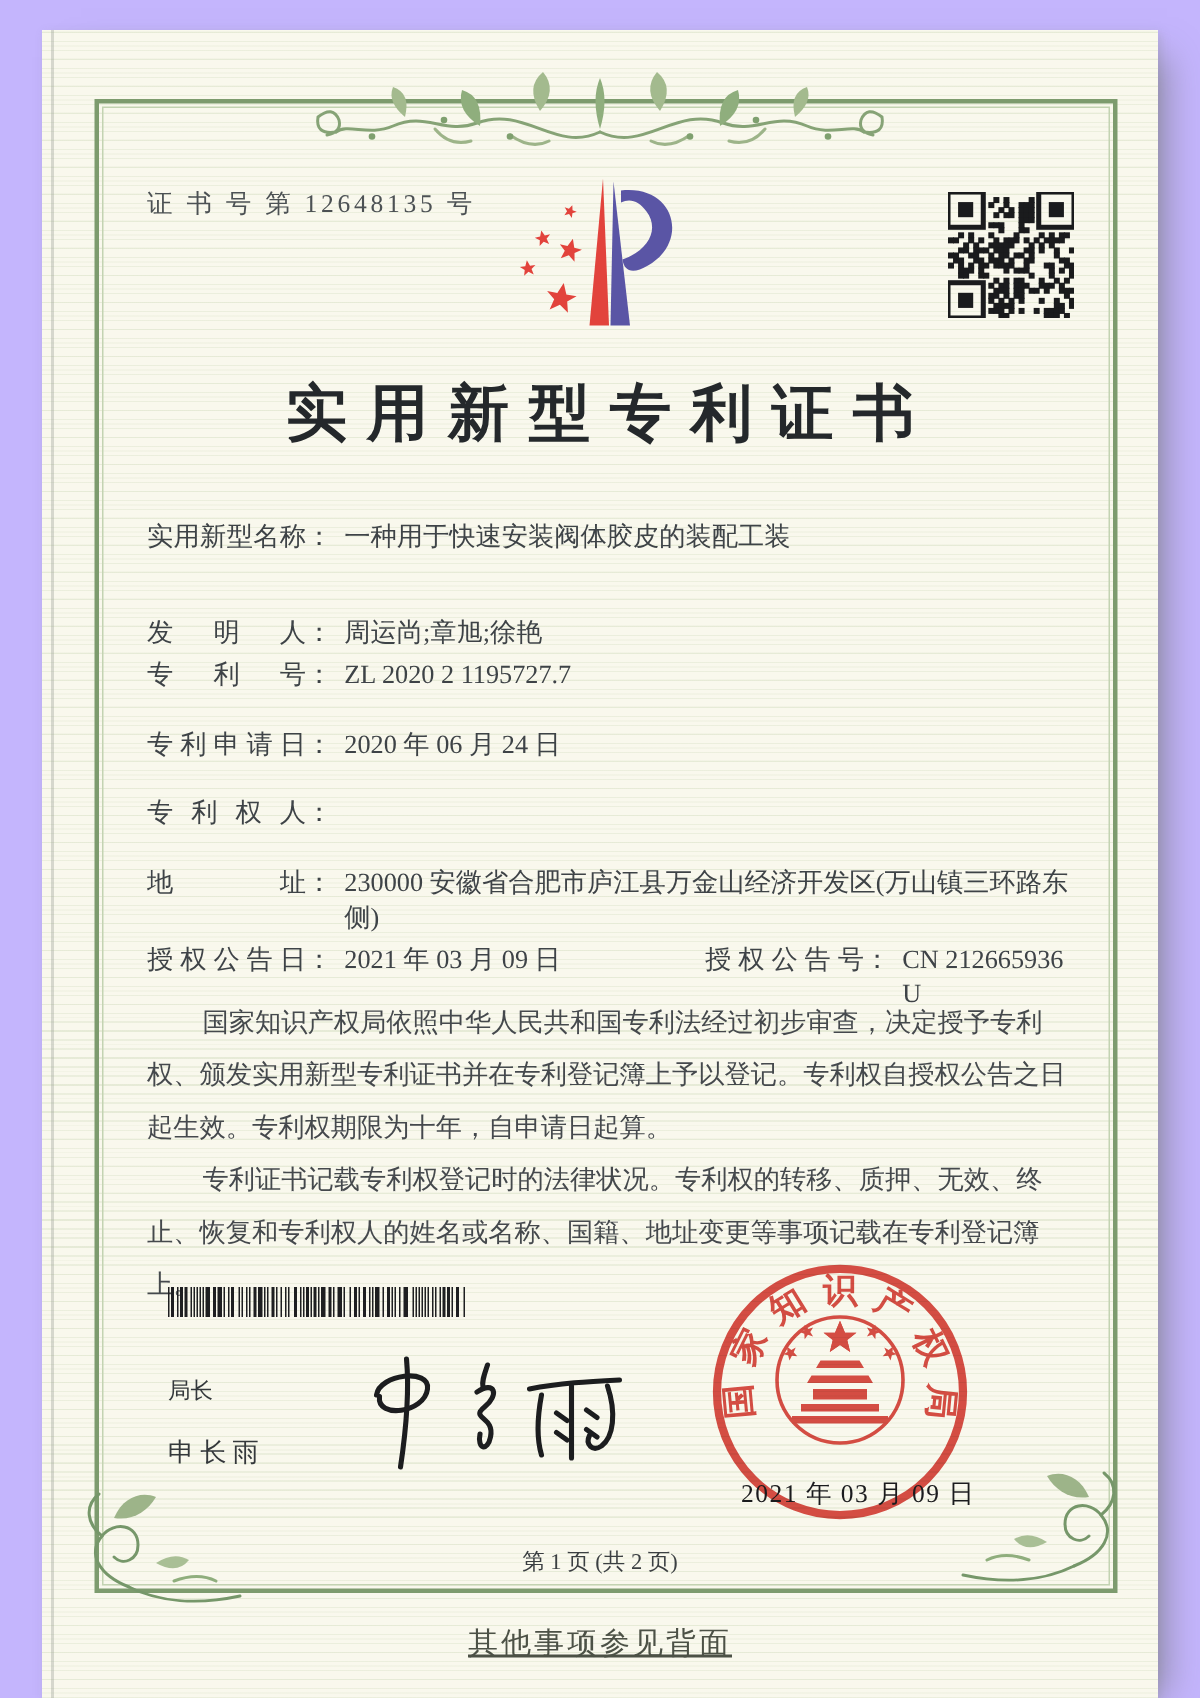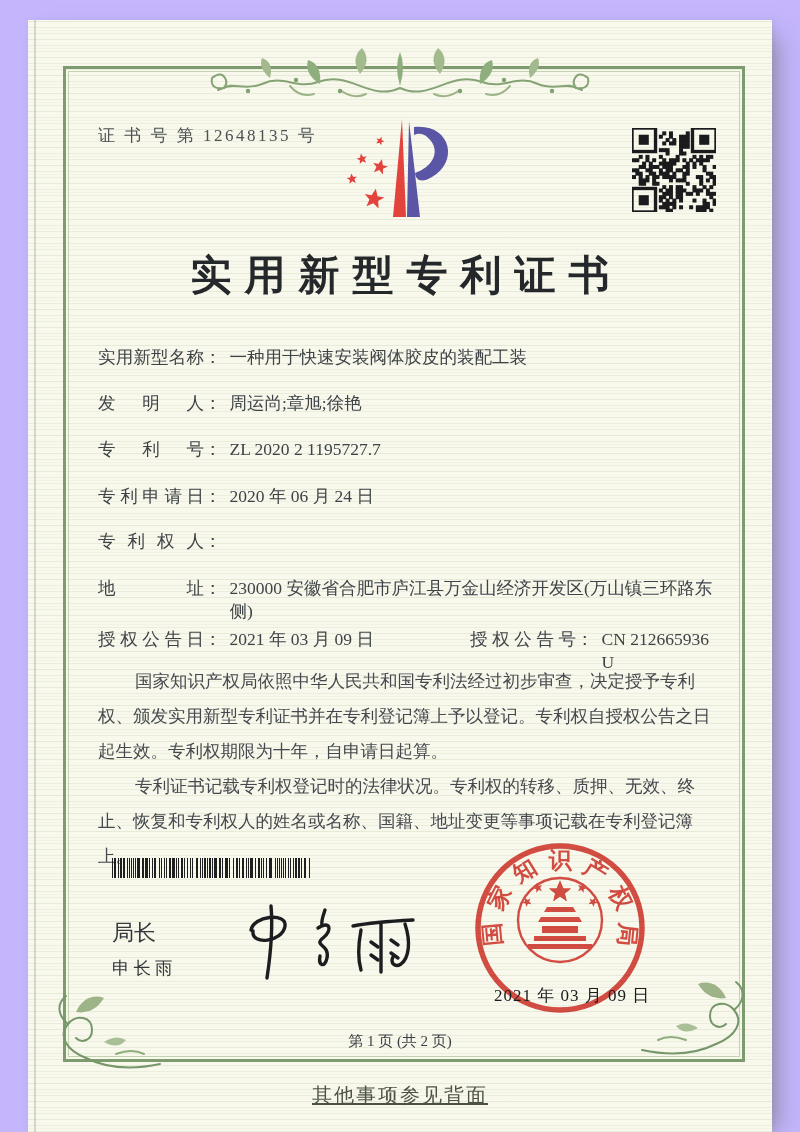--- a/index.html
+++ b/index.html
@@ -32,21 +32,21 @@
          letter-spacing:13px;text-indent:13px;color:#24282b;margin-top:10px;}
   .row{position:absolute;left:70px;display:flex;align-items:flex-start;
        font-size:17.5px;color:#3e4347;line-height:23px;}
   .lab{display:inline-block;width:106px;text-align:justify;text-align-last:justify;flex:none;}
   .colon{flex:none;}
   .val{margin-left:8px;}
   .val.wrap{display:inline-block;width:502px;}
   .pair2{position:absolute;left:372px;top:0;display:flex;}
   #paras{left:70px;top:644px;width:620px;font-size:17.5px;line-height:35px;color:#45494d;}
   #paras p{margin:0;text-indent:37px;}
-  #director-title{left:84px;top:898px;font-size:22px;color:#34383b;}
+  #director-title{left:84px;top:898px;font-size:15px;color:#34383b;}
   #director-name{left:84px;top:936px;font-size:17.5px;color:#34383b;letter-spacing:4px;}
   #seal-date{left:466px;top:964px;font-size:17px;color:#1a1b1d;z-index:6;letter-spacing:1px;}
   #page-num{left:0;top:1012px;width:744px;text-align:center;font-size:15px;color:#3b3f42;}
   #back-note{left:0;top:1062px;width:744px;text-align:center;font-size:20px;color:#4c5146;letter-spacing:2px;text-decoration:underline;}
   svg{display:block;}
   #seal-svg{z-index:5;mix-blend-mode:multiply;}
 </style>
 </head>
 <body>
 
@@ -322,21 +322,21 @@
         </g>
       </svg>
 
   <div class="abs cjk" id="title">实用新型专利证书</div>
 
   <div class="row" style="top:326px;">
     <span class="lab">实用新型名称</span>
         <span class="colon">：</span>
     <span class="val">一种用于快速安装阀体胶皮的装配工装</span>
   </div>
-  <div class="row" style="top:372px;">
+  <div class="row" style="top:390px;">
     <span class="lab">发明人</span>
         <span class="colon">：</span>
     <span class="val">周运尚;章旭;徐艳</span>
   </div>
   <div class="row" style="top:418px;">
     <span class="lab">专利号</span>
         <span class="colon">：</span>
     <span class="val">ZL 2020 2 1195727.7</span>
   </div>
   <div class="row" style="top:465px;">

